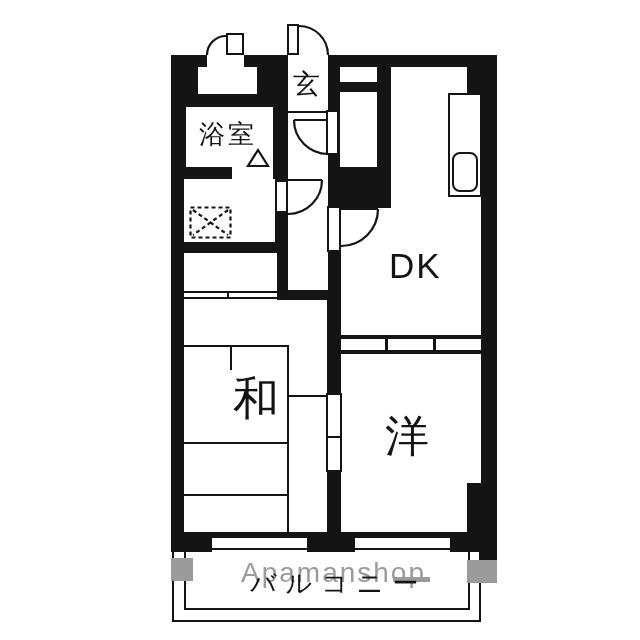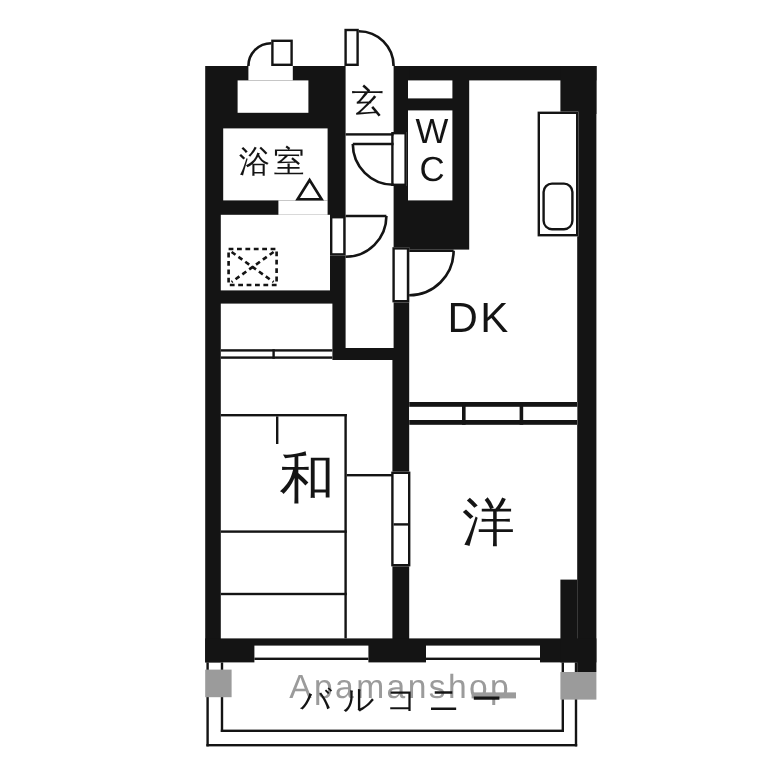--- a/index.html
+++ b/index.html
@@ -16,21 +16,21 @@
   .panel{background:var(--background);border:2px solid var(--line);z-index:3;}
   .line{background:var(--line);z-index:3;}
   .grayblock{background:var(--watermark);z-index:4;}
   svg.overlay{position:absolute;left:0;top:0;z-index:4;pointer-events:none;}
   .label{position:absolute;color:var(--line);z-index:6;white-space:nowrap;line-height:1;}
   .lbl-genkan{left:293px;top:71px;font-size:27px;font-weight:500;}
   .lbl-bath{left:199px;top:121px;font-size:26px;font-weight:500;letter-spacing:3px;}
   .lbl-closet{left:200px;top:259px;font-size:28px;font-weight:500;letter-spacing:2px;}
   .lbl-wc{left:343px;top:95px;font-size:29px;font-weight:500;width:34px;
           word-break:break-all;white-space:normal;text-align:center;line-height:1.1;}
-  .lbl-dk{left:373px;top:248px;font-size:35px;font-weight:400;letter-spacing:2px;}
+  .lbl-dk{left:389px;top:248px;font-size:35px;font-weight:400;letter-spacing:2px;}
   .lbl-wa{left:233px;top:375px;font-size:46px;font-weight:500;}
   .lbl-yo{left:385px;top:414px;font-size:44px;font-weight:500;}
   .lbl-balcony{left:250px;top:570px;font-size:26px;font-weight:500;letter-spacing:9px;z-index:6;}
   .lbl-watermark{left:241px;top:559px;font-size:28px;font-weight:500;letter-spacing:2px;
                  color:var(--watermark);z-index:5;}
   .band{background:var(--background);border-top:4px solid var(--line);
         border-bottom:4px solid var(--line);z-index:3;}
   .counter{background:var(--background);border:2px solid var(--line);z-index:3;}
   .sink{background:var(--background);border:2px solid var(--line);border-radius:8px;z-index:3;}
   .rail{background:transparent;border-left:2px solid var(--line);
@@ -111,20 +111,19 @@
       <g stroke-dasharray="4 3">
         <rect x="190.5" y="207.5" width="40" height="30"></rect>
         <path d="M 193 210 L 228 235"></path>
         <path d="M 228 210 L 193 235"></path>
       </g>
     </g>
   </svg>
 
   <div class="label lbl-genkan">玄</div>
   <div class="label lbl-bath">浴室</div>
-  <div class="label lbl-wc">WC</div>
   <div class="label lbl-dk">DK</div>
   <div class="label lbl-wa">和</div>
   <div class="label lbl-yo">洋</div>
   <div class="label lbl-watermark">Apamanshop</div>
   <div class="label lbl-balcony">バルコニー</div>
 
 </div>
 
 </body></html>

